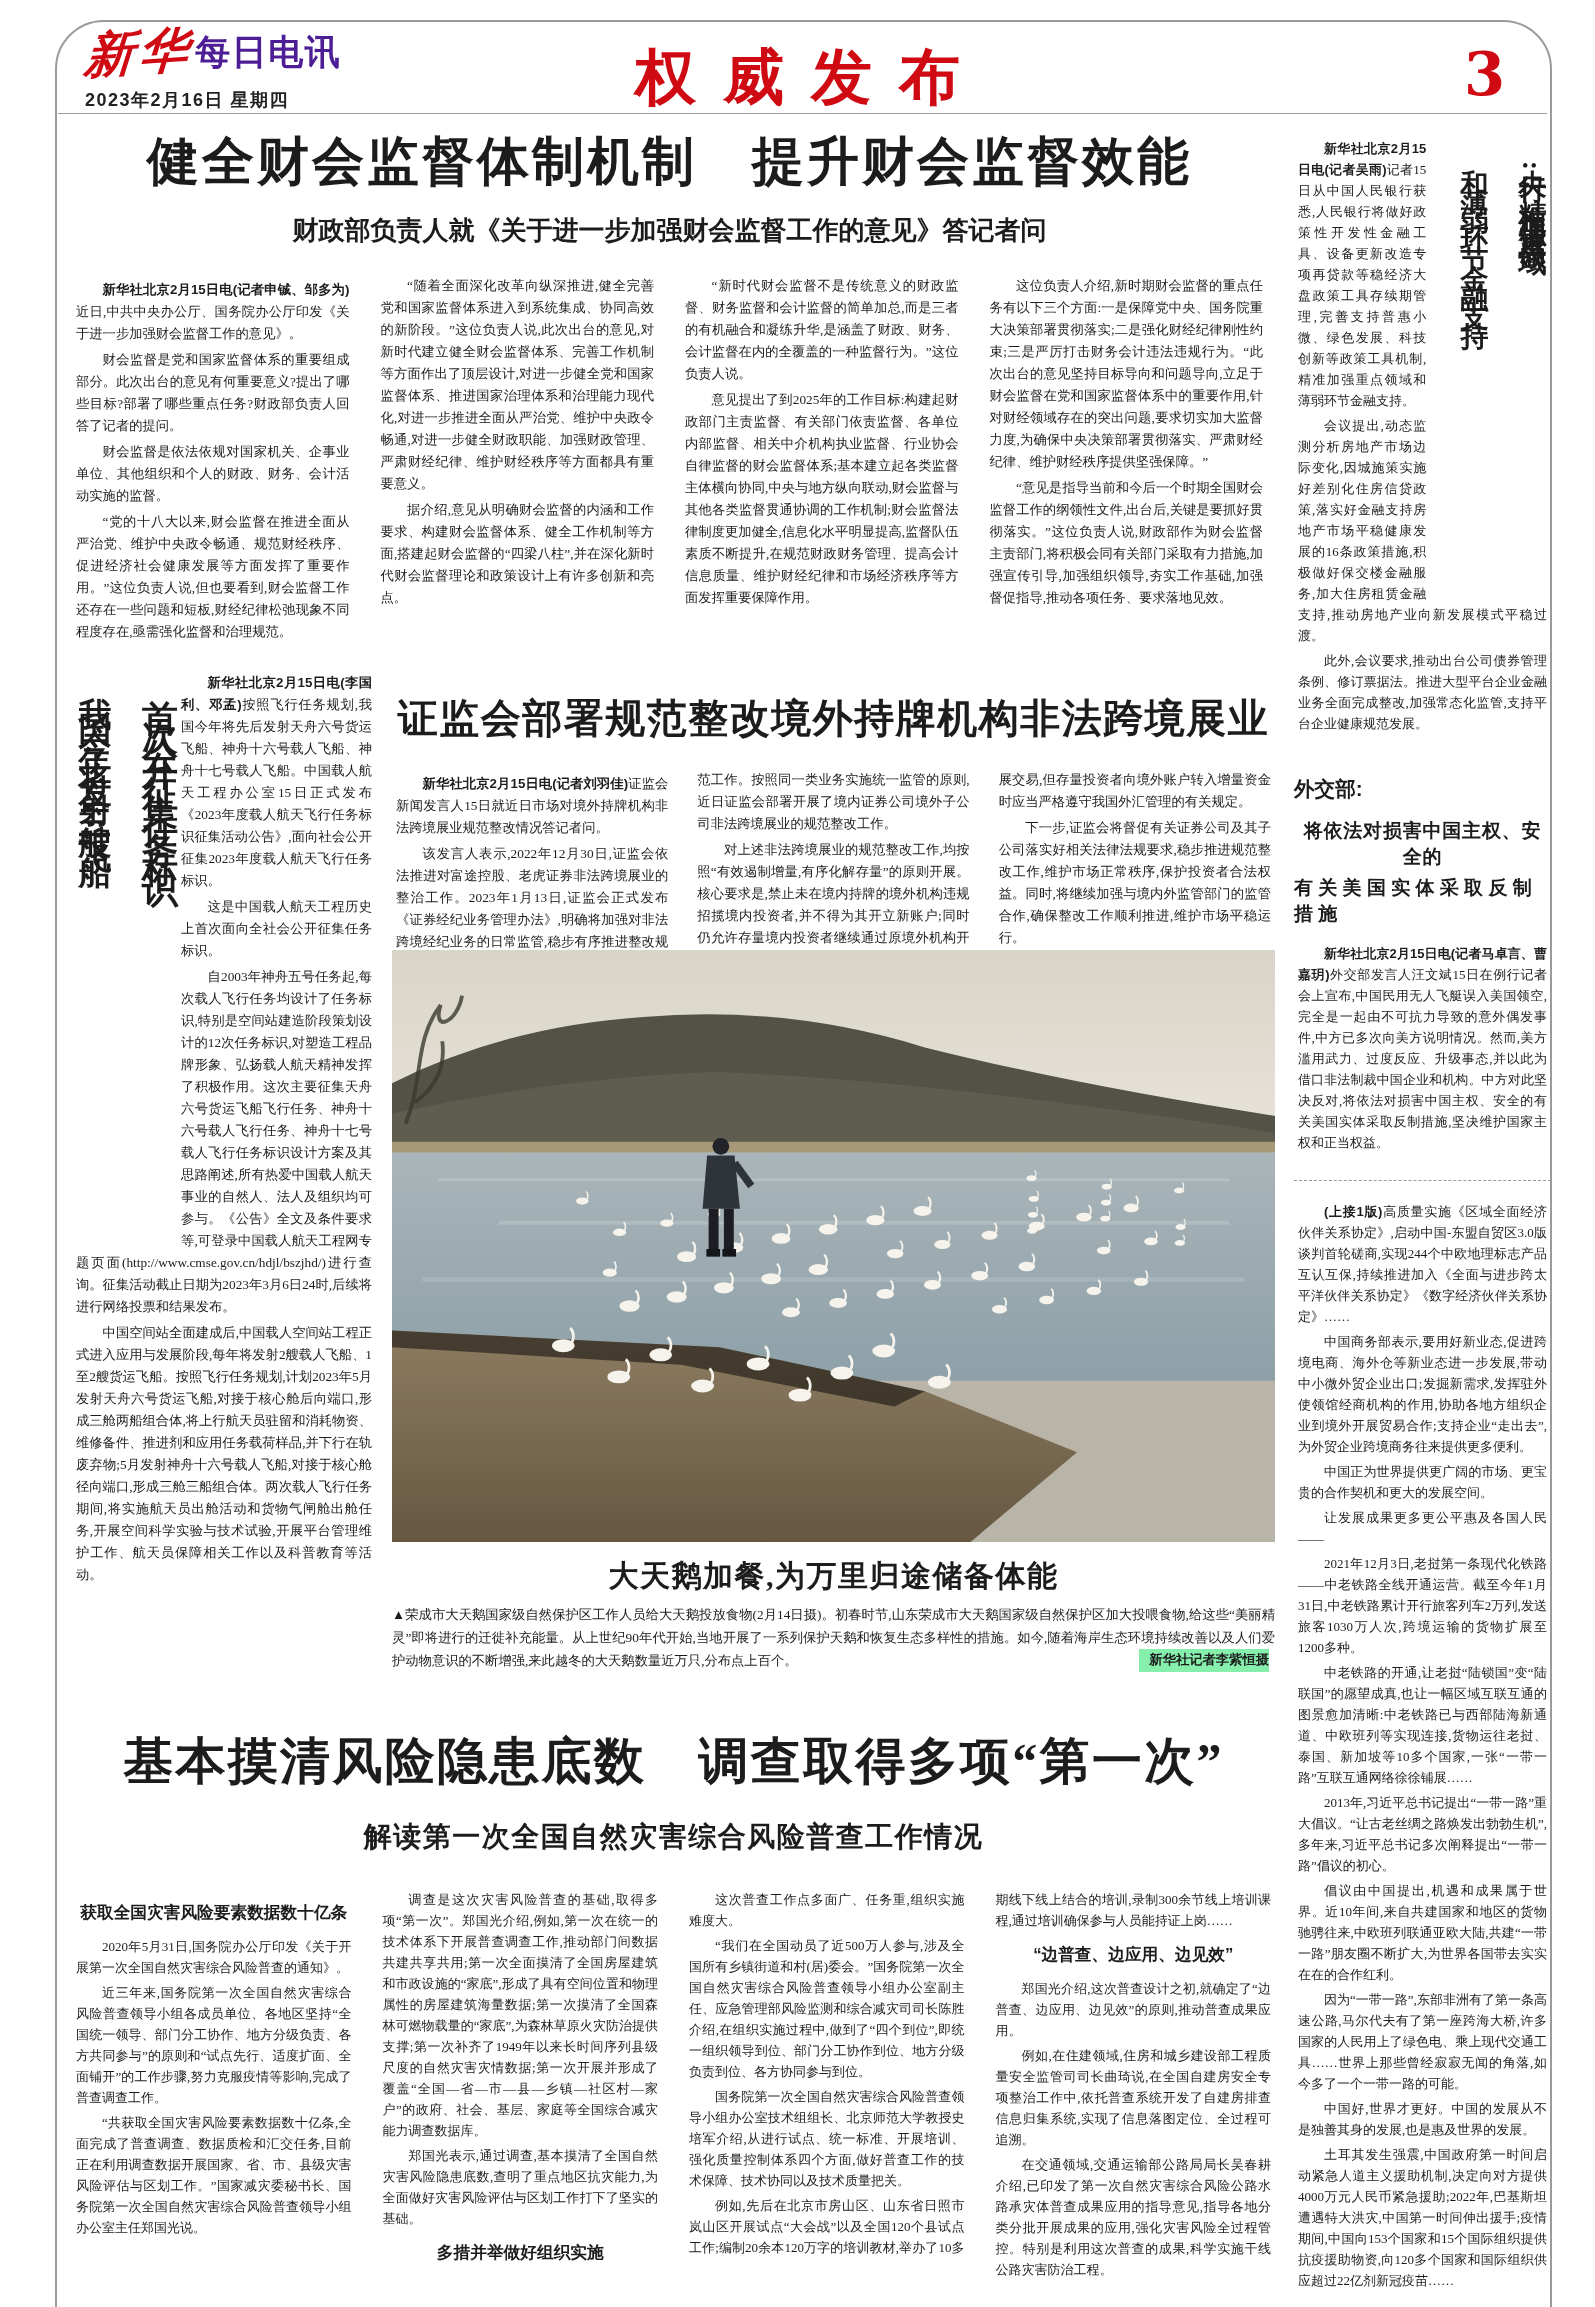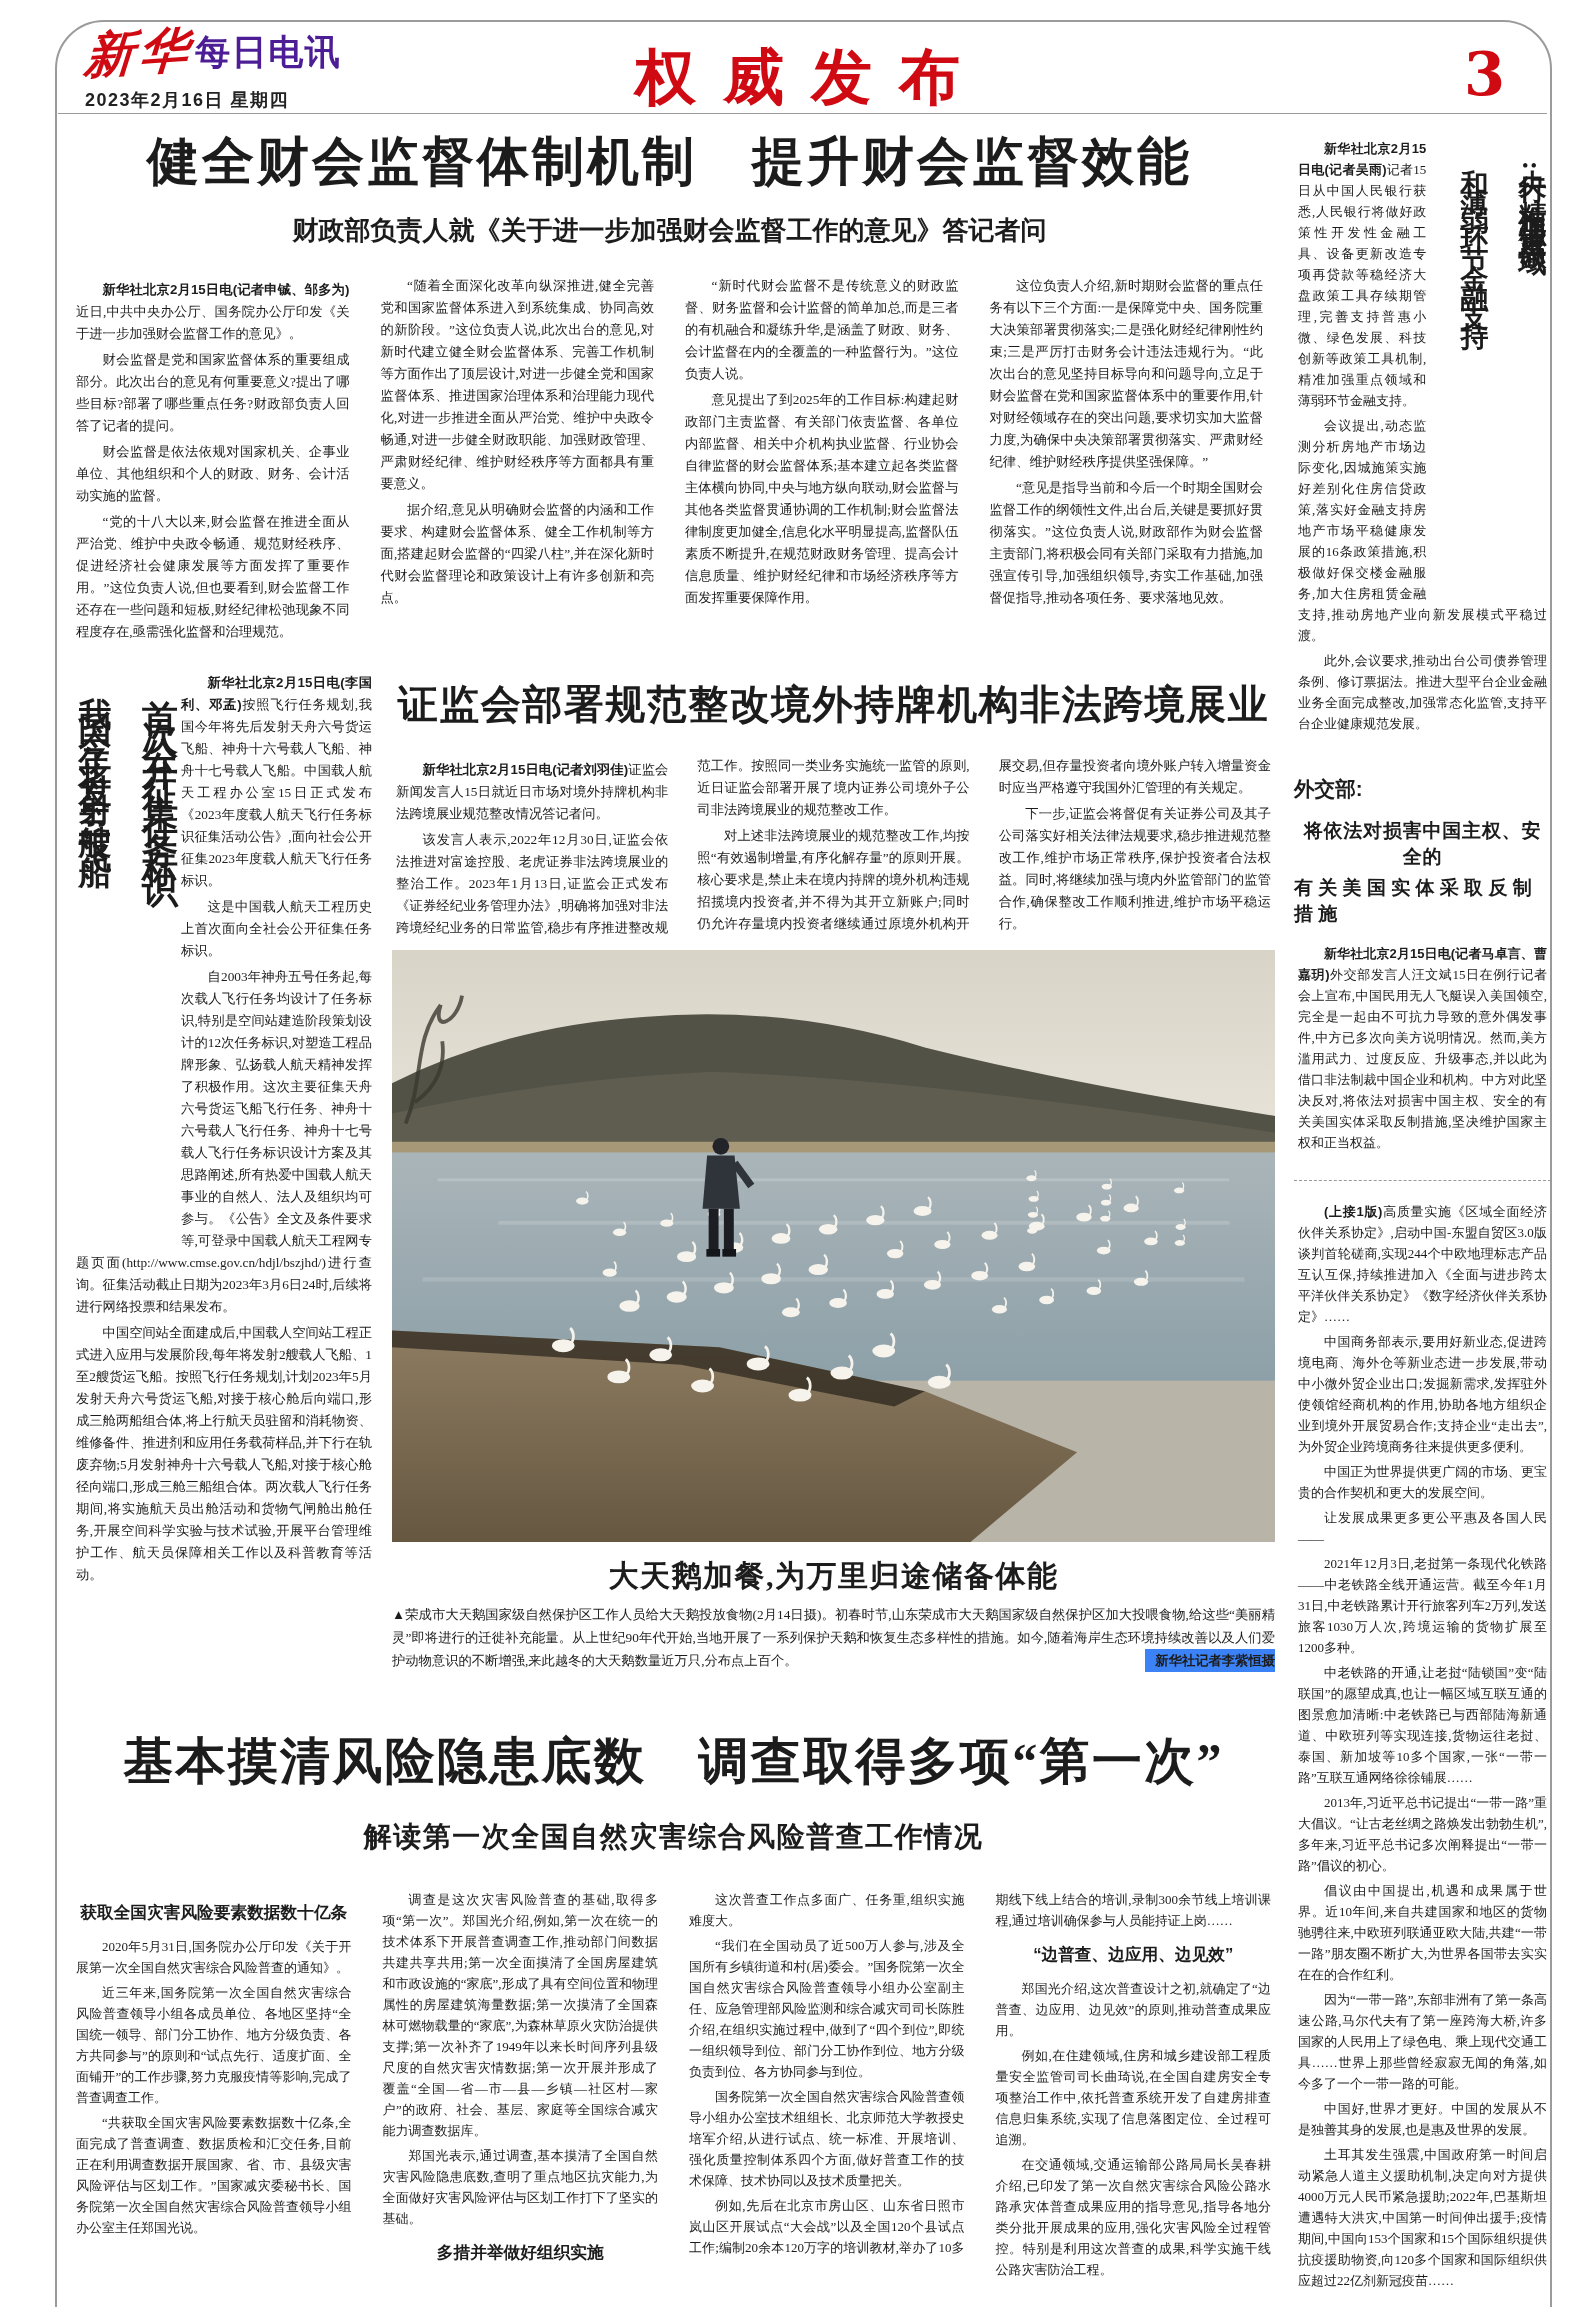--- a/index.html
+++ b/index.html
@@ -47,33 +47,33 @@
   .mofa-h2{text-align:left;font-size:19px;font-weight:700;margin:4.6px 0 16.7px 0;letter-spacing:5.3px;}
   .rail-divider{border:0;border-top:1.5px dashed #999;margin:27px 0 20px 0;}
 
   
   .ship{position:absolute;left:72px;top:668px;width:304px;}
   .ship-vhead{float:left;width:97px;height:559px;margin:3px 12px 7.6px 0;writing-mode:vertical-lr;}
   .ship-kicker{font-size:33px;font-weight:900;letter-spacing:16px;}
   .ship-main{font-size:36px;font-weight:900;letter-spacing:19px;margin-left:18px;}
 
   
-  .csrc{position:absolute;left:392px;top:677px;width:883px;}
+  .csrc{position:absolute;left:392px;top:691px;width:883px;}
   .csrc-headline{text-align:center;font-size:40px;font-weight:900;letter-spacing:1.5px;margin:0;}
   .csrc-body{margin-top:23px;height:193px;column-count:3;column-gap:21px;overflow:hidden;}
 
   
   .photo{position:absolute;left:392px;top:950px;width:883px;height:592px;overflow:hidden;background:#b9b4a8;}
   .photo svg{display:block;width:100%;height:100%;}
   .cap-title{position:absolute;left:392px;top:1556px;width:883px;text-align:center;
              font-size:30px;font-weight:800;letter-spacing:1.5px;}
   .caption{position:absolute;left:392px;top:1603px;width:883px;}
   .caption p{position:relative;margin:0;font-size:13.3px;line-height:23px;text-align:justify;}
-  .credit{position:absolute;right:0;bottom:0;font-weight:700;font-family:Liberation Sans, sans-serif;
-          background:#3b82f6;padding-left:10.7px;}
+  .credit{position:absolute;right:6px;bottom:0;font-weight:700;font-family:Liberation Mono, monospace;
+          background:#86efac;padding-left:10.7px;}
 
   
   .survey{position:absolute;left:72px;top:1728px;width:1203px;}
   .survey-headline{text-align:center;font-size:50px;font-weight:700;letter-spacing:2.3px;margin:0;}
   .survey-subtitle{text-align:center;font-size:28px;font-weight:700;margin:23px 0 0 0;letter-spacing:1.5px;}
   .survey-body{margin-top:33px;height:396px;column-count:4;column-gap:23px;overflow:hidden;}
   .survey-body .para{font-size:13px;line-height:21px;}
 </style>
 </head>
 <body>

